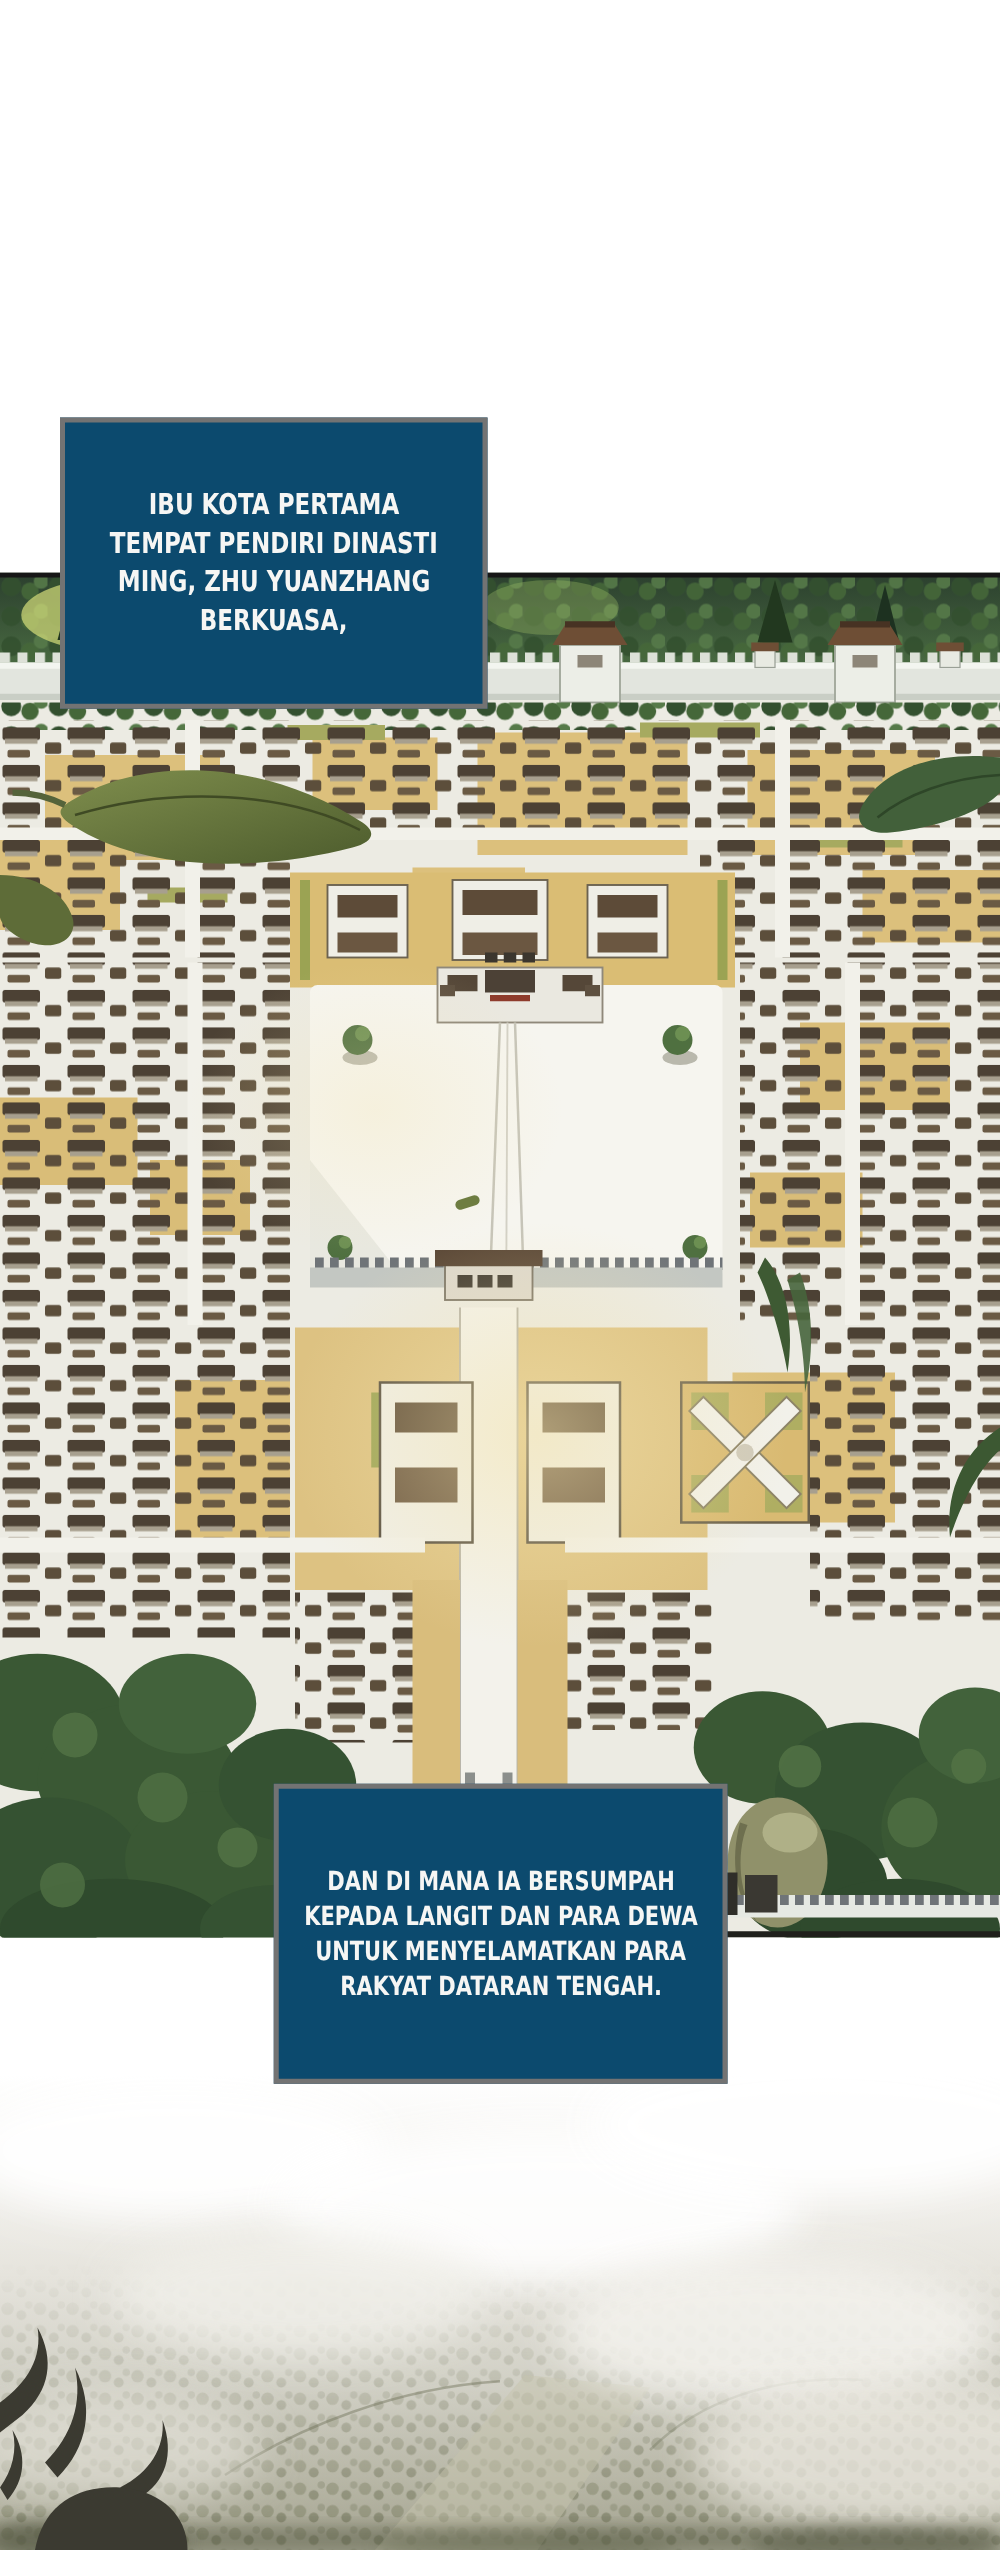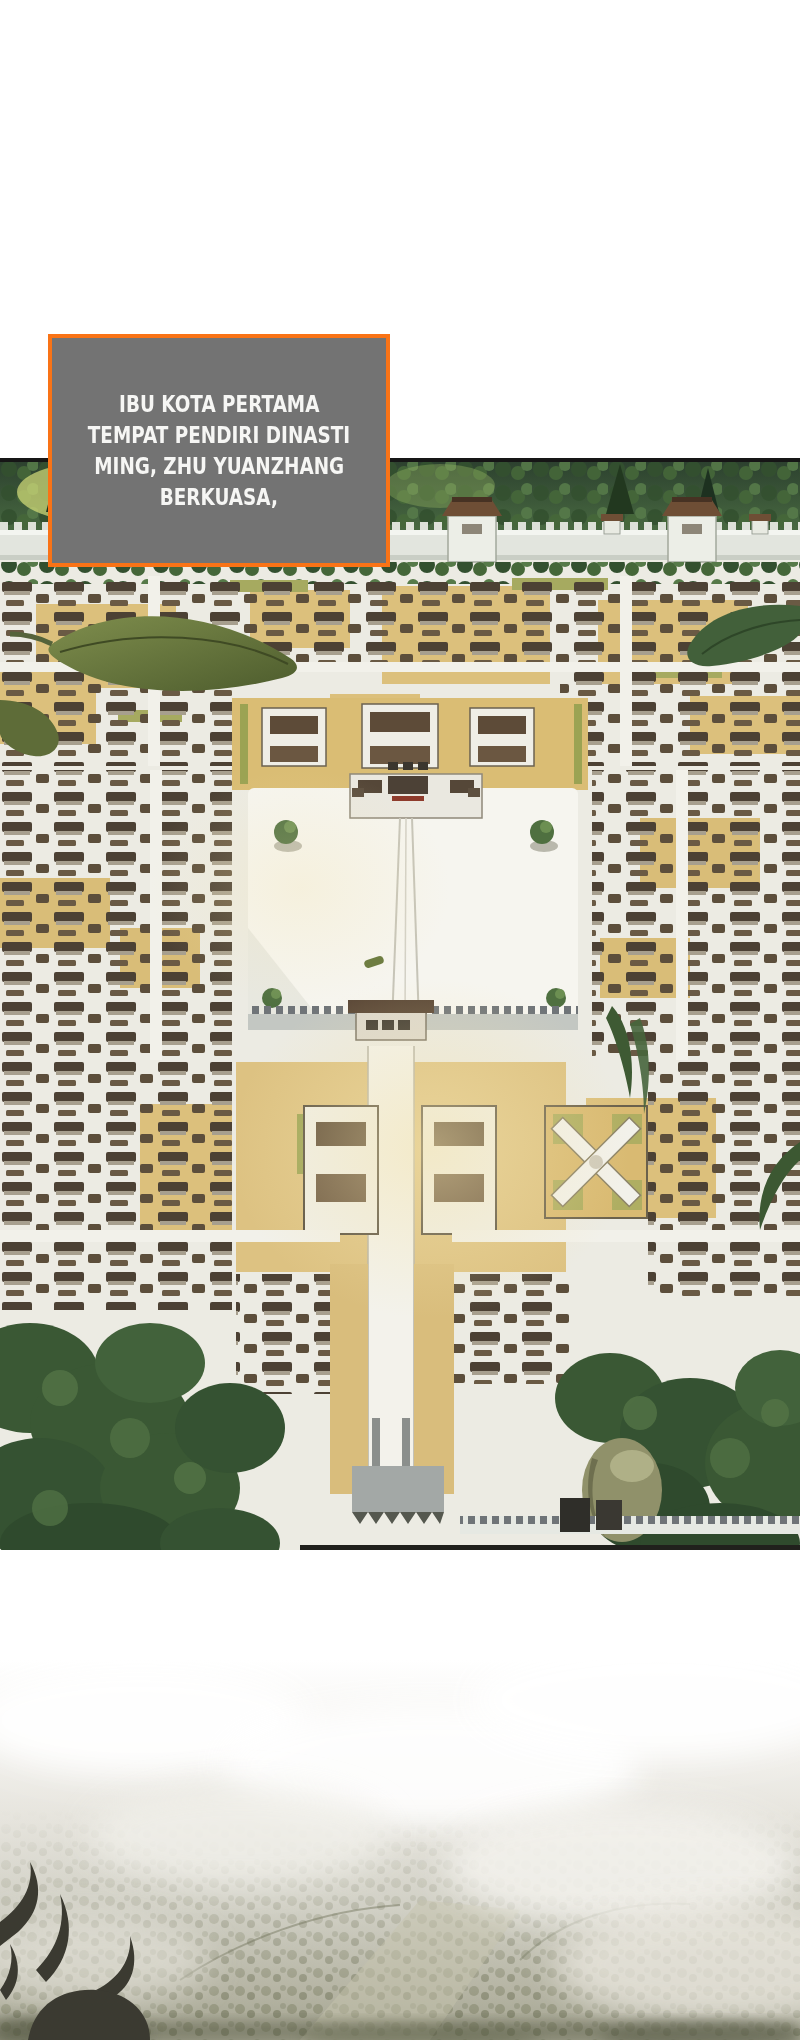--- a/index.html
+++ b/index.html
@@ -19,22 +19,22 @@
   .mist-panel{
     position:absolute;left:0;top:1660px;width:800px;height:380px;
     background:linear-gradient(to bottom,
       #ffffff 0%, #f6f5f2 16%, #e6e4dd 42%,
       #d0cfc4 66%, #b4b3a2 88%, #a3a390 100%);
   }
   .mist-panel svg,.city-panel svg{display:block;}
   
   .caption{
     position:absolute;
-    background:#737373;
-    border:4px solid #f97316;
+    background:#0c4a6e;
+    border:4px solid #737373;
     box-sizing:border-box;
     display:flex;flex-direction:column;
     align-items:center;justify-content:center;
     z-index:5;
   }
   .caption-top{left:48px;top:334px;width:342px;height:233px;}
   .caption-bottom{left:219px;top:1427px;width:363px;height:240px;}
   .cap-line{
     display:block;
     color:#f6f6f4;
@@ -395,14 +395,20 @@
     </svg>
   </div>
 
   <div class="caption caption-top">
     <span class="cap-line">IBU KOTA PERTAMA</span>
     <span class="cap-line">TEMPAT PENDIRI DINASTI</span>
     <span class="cap-line">MING, ZHU YUANZHANG</span>
     <span class="cap-line">BERKUASA,</span>
   </div>
 
+  <div class="caption caption-bottom">
+    <span class="cap-line">DAN DI MANA IA BERSUMPAH</span>
+    <span class="cap-line">KEPADA LANGIT DAN PARA DEWA</span>
+    <span class="cap-line">UNTUK MENYELAMATKAN PARA</span>
+    <span class="cap-line">RAKYAT DATARAN TENGAH.</span>
+  </div>
 
 </div>
 
 </body></html>

